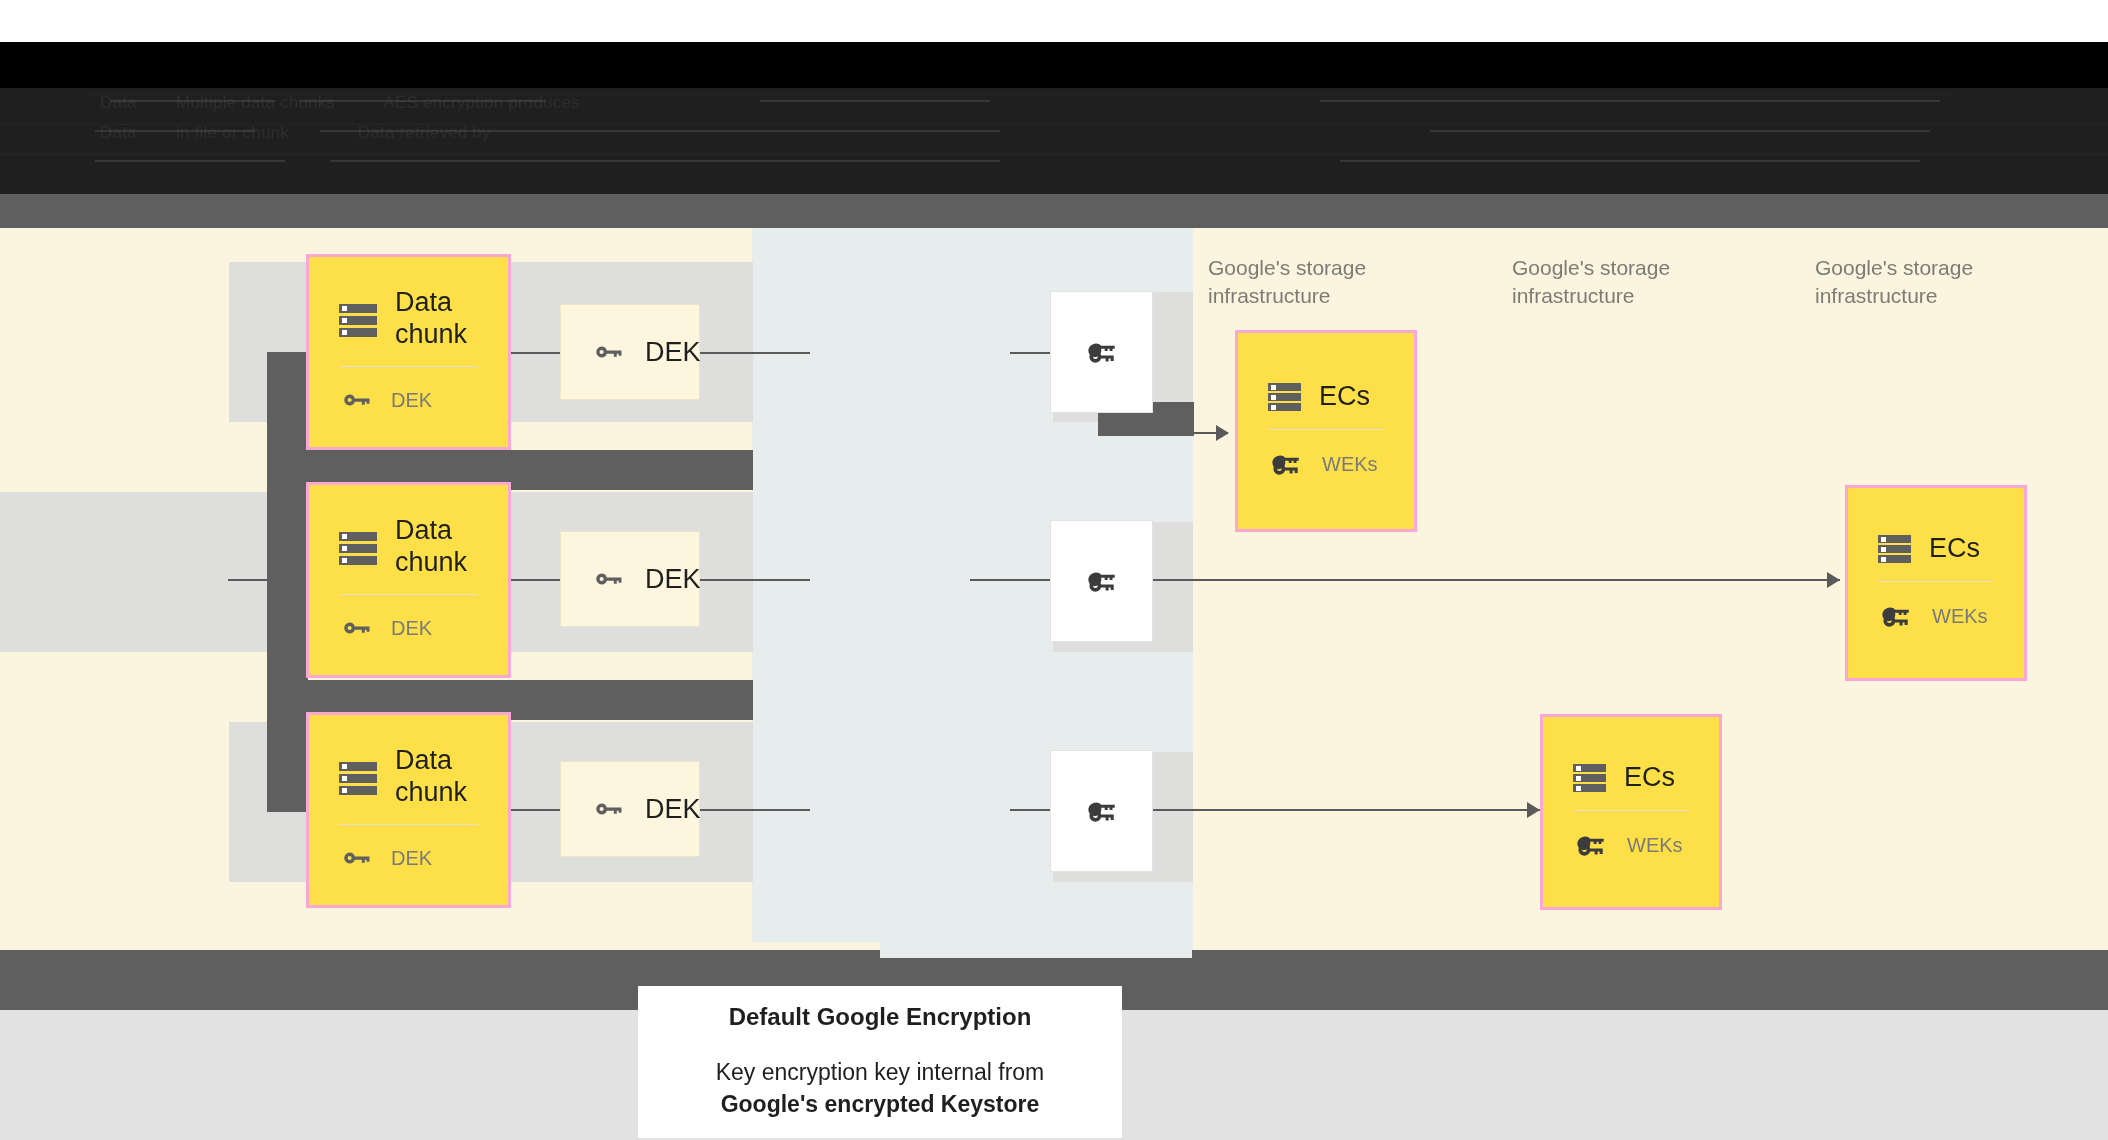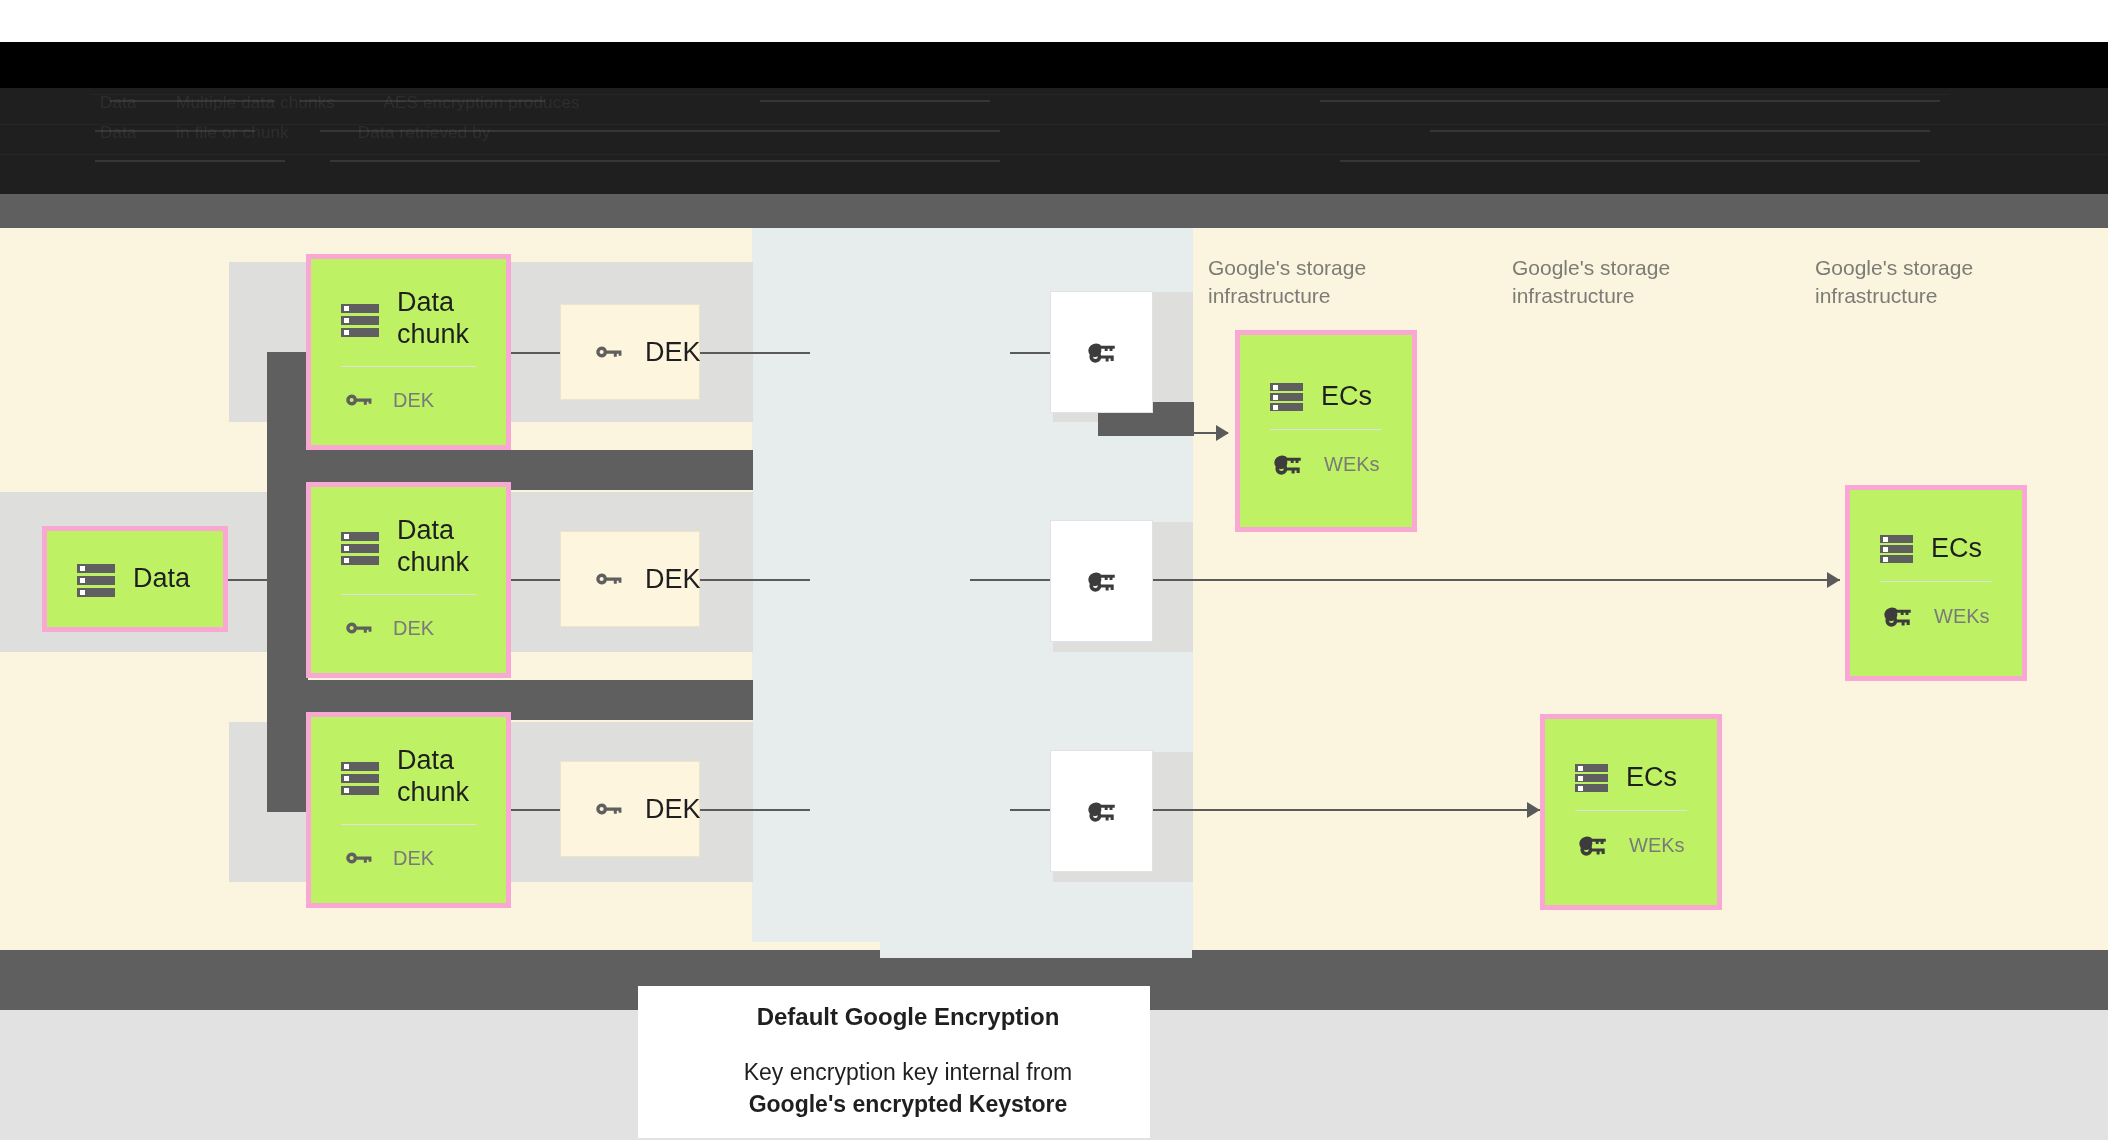--- a/index.html
+++ b/index.html
@@ -45,22 +45,22 @@
 
   
   .band-grey-bottom{position:absolute;left:0;top:908px;width:2108px;height:60px;background:#5f5f5f;}
   .band-light-bottom{position:absolute;left:0;top:968px;width:2108px;height:172px;background:#e2e2e2;}
   .bluegrey-tab{position:absolute;left:880px;top:908px;width:312px;height:8px;background:#e7ecec;}
   .cream-tab{position:absolute;left:752px;top:900px;width:128px;height:8px;background:#fbf4df;}
 
   
   .card{
     position:absolute;
-    background:#bef264;
-    border:5px solid #f9a8d4;
+    background:#fde047;
+    border:3px solid #f9a8d4;
     box-sizing:border-box;
   }
   .card-inner{
     display:flex;flex-direction:column;
     height:100%;
     justify-content:center;
   }
   .row-top{
     display:flex;align-items:center;gap:18px;
     padding:0 0 0 30px;
@@ -129,21 +129,21 @@
 
   
   .infra{
     position:absolute;font-size:21px;line-height:28px;color:#7c7c76;white-space:pre-line;
   }
 
   
   .caption{
     position:absolute;left:638px;top:944px;width:484px;height:152px;
     background:#ffffff;display:flex;flex-direction:column;
-    align-items:center;justify-content:center;gap:26px;padding-left:28px;
+    align-items:center;justify-content:center;gap:26px;
   }
   .caption .t1{font-size:24px;font-weight:700;color:#1f1f1f;}
   .caption .t2{font-size:23px;color:#1f1f1f;text-align:center;line-height:1.38;}
   .caption .t2 b{font-weight:700;}
 </style>
 </head>
 <body>
 
 <div class="stage">
 
@@ -202,32 +202,20 @@
   <div class="arrow" style="left:1827px;top:530px;"></div>
 
   <div class="ln" style="left:1150px;top:767px;width:390px;"></div>
   <div class="arrow" style="left:1527px;top:760px;"></div>
 
   <div class="ov" style="left:267px;top:310px;width:41px;height:460px;"></div>
   <div class="ov" style="left:267px;top:408px;width:486px;height:40px;"></div>
   <div class="ov" style="left:267px;top:638px;width:486px;height:40px;"></div>
   <div class="ov" style="left:1098px;top:360px;width:96px;height:34px;"></div>
 
-  <div class="card" style="left:42px;top:484px;width:186px;height:106px;">
-    <div class="card-inner">
-      <div class="row-top">
-        <span class="ico-db">
-            <i></i>
-            <i></i>
-            <i></i>
-          </span>
-        <span class="card-title">Data</span>
-      </div>
-    </div>
-  </div>
 
   <div class="card" style="left:306px;top:212px;width:205px;height:196px;">
     <div class="card-inner">
       <div class="row-top">
         <span class="ico-db">
             <i></i>
             <i></i>
             <i></i>
           </span>
         <span class="card-title">Data chunk</span>

